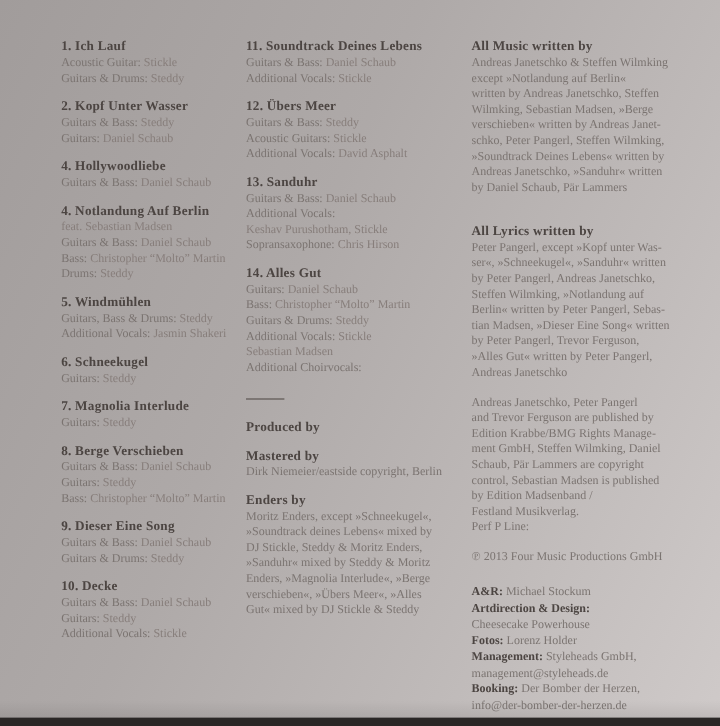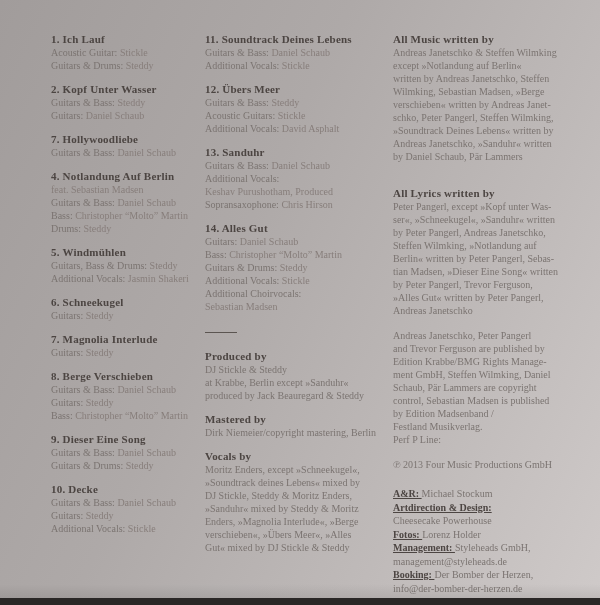--- a/index.html
+++ b/index.html
@@ -24,21 +24,21 @@
   .sec-header { font-weight:bold; font-size:11px; line-height:13px; color:#4c4542; letter-spacing:.2px; }
   .para { font-size:10px; line-height:13px; color:#7b7471; white-space:pre-line; }
 
   .rule { width:32px; border-top:1.5px solid #5b5551; margin:19px 0 17px 0; }
 
   .mb24 { margin-bottom:24px; }
   .mb12 { margin-bottom:12px; }
   .mb16 { margin-bottom:16px; }
 
   .contact-line { font-size:10px; line-height:13.5px; color:#7b7471; }
-  .contact-line .lbl { font-weight:bold; color:#4c4542;text-decoration:underline; }
+  .contact-line .lbl { font-weight:bold; color:#4c4542; }
 
   .bottom-shade { position:absolute; left:0; bottom:7px; width:100%; height:14px;
     background:linear-gradient(rgba(0,0,0,0), rgba(0,0,0,0.08)); }
   .table-edge { position:absolute; left:0; bottom:0; width:100%; height:7px; background:#2a2726; }
 </style>
 </head>
 <body>
 
 <div class="page">
 
@@ -53,21 +53,21 @@
 
   <div class="track">
     <div class="track-title">2. Kopf Unter Wasser</div>
     <div>
           <div class="cl"><span class="role">Guitars &amp; Bass: </span><span class="name">Steddy</span></div>
           <div class="cl"><span class="role">Guitars: </span><span class="name">Daniel Schaub</span></div>
         </div>
   </div>
 
   <div class="track">
-    <div class="track-title">7. Hollywoodliebe</div>
+    <div class="track-title">4. Hollywoodliebe</div>
     <div>
           <div class="cl"><span class="role">Guitars &amp; Bass: </span><span class="name">Daniel Schaub</span></div>
         </div>
   </div>
 
   <div class="track">
     <div class="track-title">4. Notlandung Auf Berlin</div>
     <div>
           <div class="cl"><span class="role"></span><span class="name">feat. Sebastian Madsen</span></div>
           <div class="cl"><span class="role">Guitars &amp; Bass: </span><span class="name">Daniel Schaub</span></div>
@@ -142,50 +142,47 @@
             <div class="cl"><span class="role">Acoustic Guitars: </span><span class="name">Stickle</span></div>
             <div class="cl"><span class="role">Additional Vocals: </span><span class="name">David Asphalt</span></div>
           </div>
   </div>
 
   <div class="track">
     <div class="track-title">13. Sanduhr</div>
     <div>
             <div class="cl"><span class="role">Guitars &amp; Bass: </span><span class="name">Daniel Schaub</span></div>
             <div class="cl"><span class="role">Additional Vocals: </span><span class="name"></span></div>
-            <div class="cl"><span class="role"></span><span class="name">Keshav Purushotham, Produced</span></div>
+            <div class="cl"><span class="role"></span><span class="name">Keshav Purushotham, Stickle</span></div>
             <div class="cl"><span class="role">Sopransaxophone: </span><span class="name">Chris Hirson</span></div>
           </div>
   </div>
 
   <div class="track">
     <div class="track-title">14. Alles Gut</div>
     <div>
             <div class="cl"><span class="role">Guitars: </span><span class="name">Daniel Schaub</span></div>
             <div class="cl"><span class="role">Bass: </span><span class="name">Christopher “Molto” Martin</span></div>
             <div class="cl"><span class="role">Guitars &amp; Drums: </span><span class="name">Steddy</span></div>
             <div class="cl"><span class="role">Additional Vocals: </span><span class="name">Stickle</span></div>
+            <div class="cl"><span class="role"></span><span class="name">Sebastian Madsen</span></div>
             <div class="cl"><span class="role">Additional Choirvocals: </span><span class="name"></span></div>
-            <div class="cl"><span class="role"></span><span class="name">Sebastian Madsen</span></div>
           </div>
   </div>
 </div>
     <div class="rule"></div>
     <div class="sec">
       <div class="sec-header">Produced by</div>
-      <div class="para">DJ Stickle &amp; Steddy
-at Krabbe, Berlin except »Sanduhr«
-produced by Jack Beauregard &amp; Steddy</div>
     </div>
     <div class="sec">
       <div class="sec-header">Mastered by</div>
-      <div class="para">Dirk Niemeier/copyright mastering, Berlin</div>
+      <div class="para">Dirk Niemeier/eastside copyright, Berlin</div>
     </div>
     <div class="sec">
-      <div class="sec-header">Vocals by</div>
+      <div class="sec-header">Enders by</div>
       <div class="para">Moritz Enders, except »Schneekugel«,
 »Soundtrack deines Lebens« mixed by
 DJ Stickle, Steddy &amp; Moritz Enders,
 »Sanduhr« mixed by Steddy &amp; Moritz
 Enders, »Magnolia Interlude«, »Berge
 verschieben«, »Übers Meer«, »Alles
 Gut« mixed by DJ Stickle &amp; Steddy</div>
     </div>
   </div>
 

